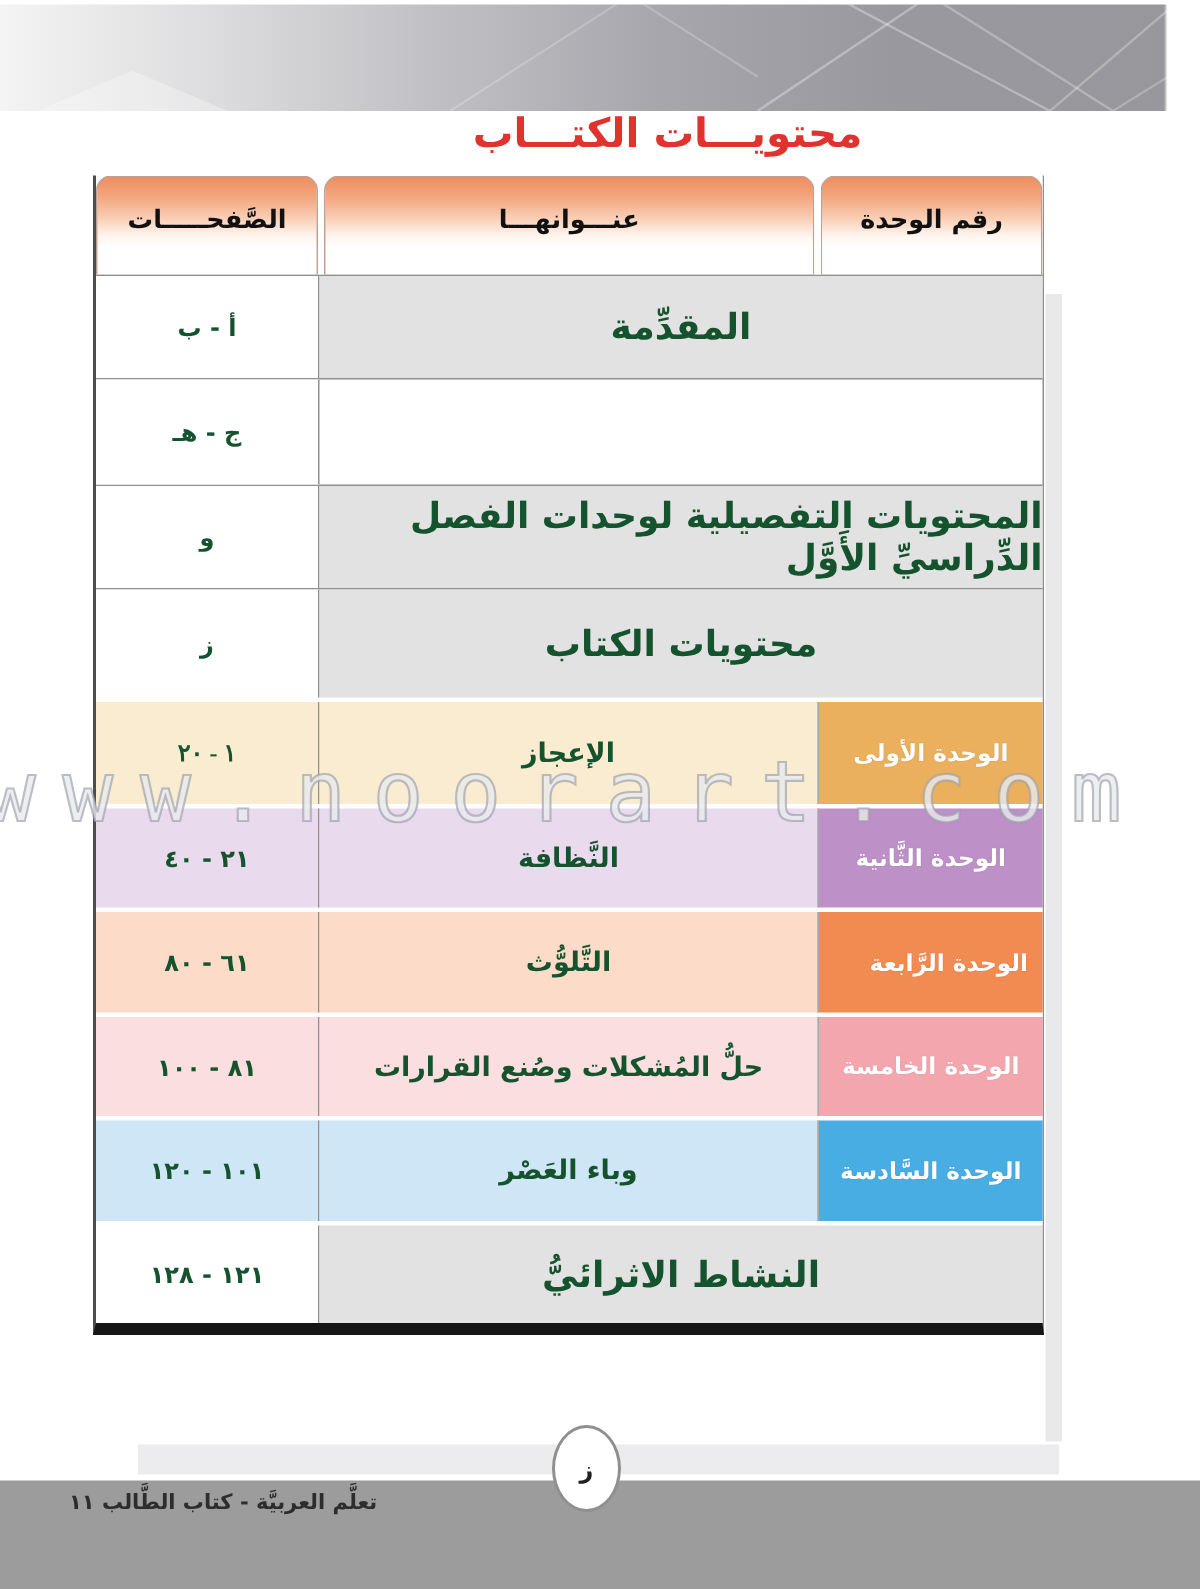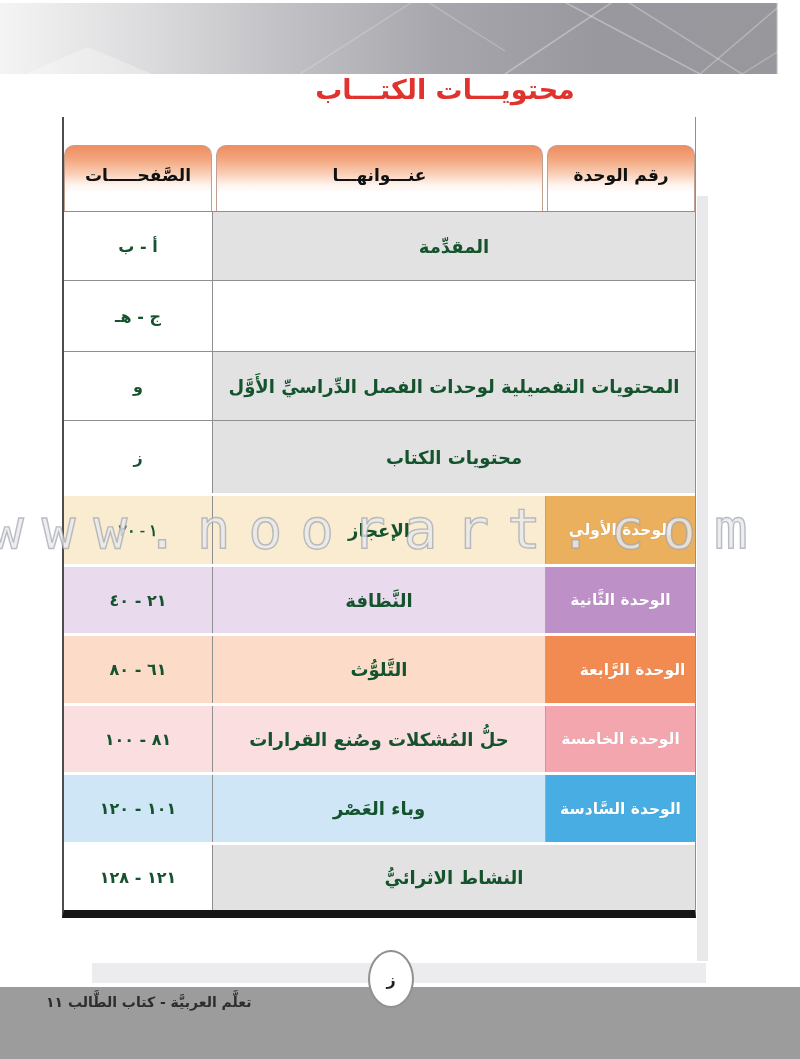--- a/index.html
+++ b/index.html
@@ -12,39 +12,39 @@
   .banner svg{position:absolute;left:0;top:0;}
 
   
   .page-title{position:absolute;left:95px;top:74px;width:700px;text-align:center;
               font-size:27px;font-weight:bold;color:#e1332e;}
 
   
   .toc{position:absolute;left:62px;top:117px;width:634px;box-sizing:border-box;
        border-left:2px solid #4d4d4d;border-right:1px solid #8f8f8f;
        border-bottom:8px solid #161616;background:#fff;}
-  .thead{display:flex;height:66px;background:#fff;margin-top:28px;}
+  .thead{display:flex;height:66px;background:#fff;}
   .tab{box-sizing:border-box;border:1px solid #c2a091;border-bottom:none;
        border-radius:10px 10px 0 0;
        background:linear-gradient(to bottom,#ee8e61 0%,#f3a57d 20%,#f9cdb4 42%,#fef4ee 60%,#ffffff 72%);
        display:flex;justify-content:center;align-items:flex-start;
        padding-top:19px;font-size:17px;font-weight:bold;color:#111;}
   .tab-pages{width:148px;}
   .tab-title{flex:1;}
   .tab-unit{width:148px;}
   .tab-gap{width:4px;background:#fff;}
 
   .row{display:flex;box-sizing:border-box;height:70px;}
   .cell{box-sizing:border-box;display:flex;align-items:center;justify-content:center;
         font-weight:bold;color:#14532d;}
   .pages{width:149px;border-right:1px solid #8f8f8f;font-size:16px;background:#fff;}
   .titlecell{flex:1;font-size:18px;}
   .unitcell{width:150px;border-left:1px solid #a8a8a8;font-size:15.5px;color:#fff;
             text-shadow:0 0 1px rgba(0,0,0,0.15);}
-  .merged{flex:1;background:#e2e2e2;font-size:18px;}
+  .merged{flex:1;background:#e2e2e2;font-size:24px;}
   .gray-row{border-top:1px solid #8f8f8f;}
   .unit-row{border-top:3px solid #ffffff;}
   .final-row{border-top:3px solid #ffffff;}
 
   
   .watermark{position:absolute;left:-10px;top:496px;width:820px;z-index:40;
              font-family:"DejaVu Sans Mono",monospace;font-size:56px;
              letter-spacing:18px;white-space:nowrap;
              color:rgba(255,255,255,0.62);
              -webkit-text-stroke:1.4px rgba(155,160,172,0.65);

